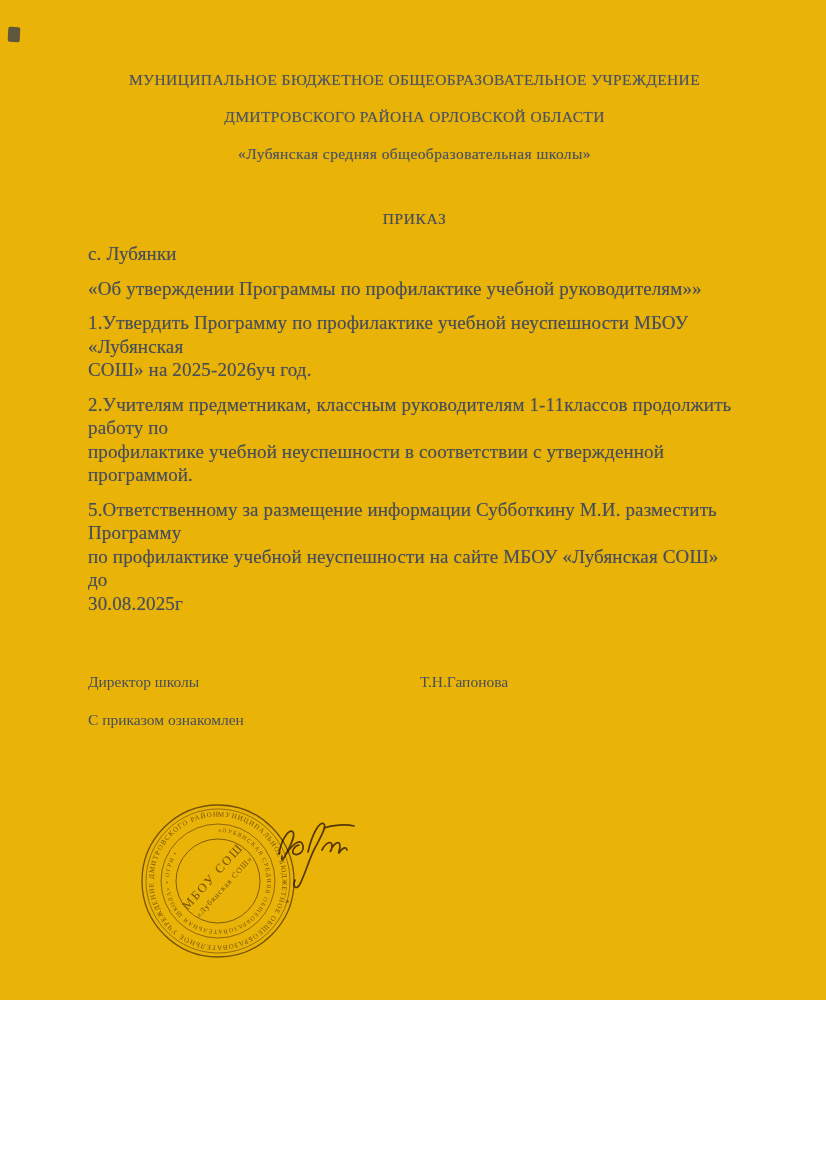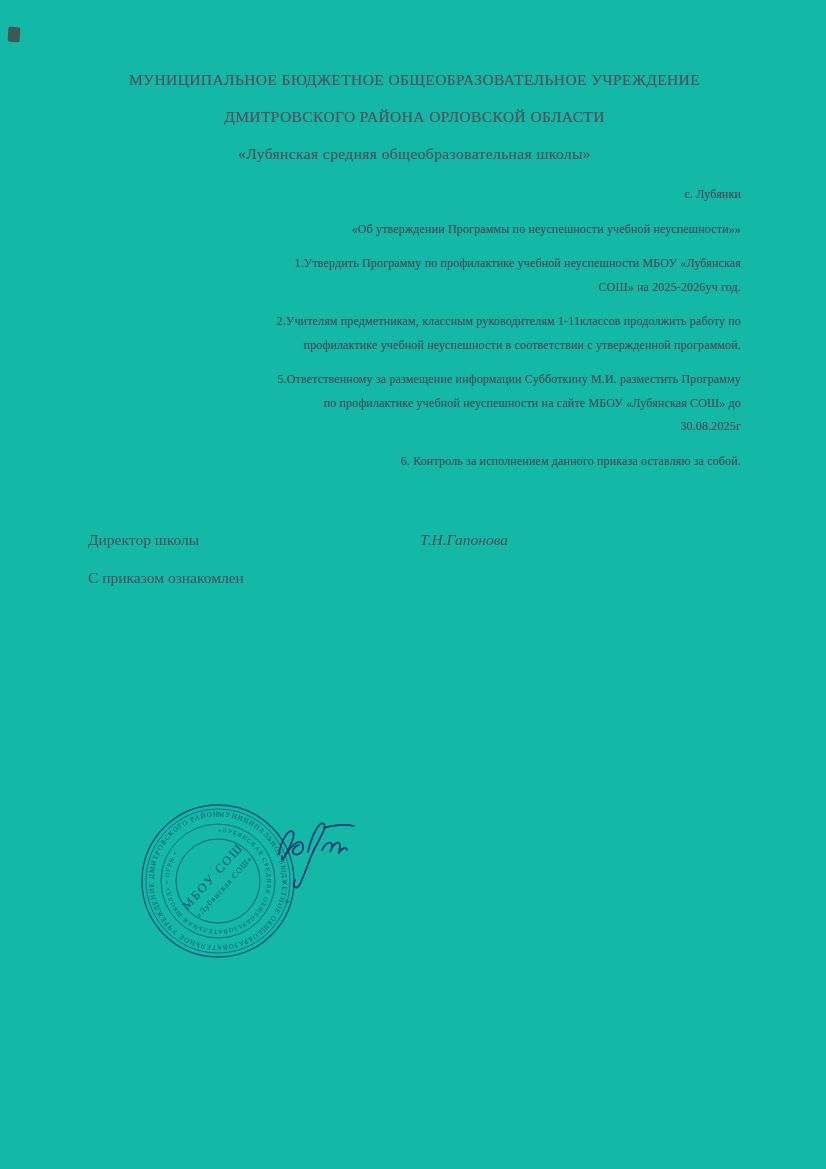--- a/index.html
+++ b/index.html
@@ -1,19 +1,19 @@
 <!DOCTYPE html>
 <html><head>
 <meta charset="utf-8">
 <style>
   html,body{margin:0;padding:0;background:#ffffff;}
   .page{
     position:relative;
-    width:826px;height:1169px;
-    background:#14b8a6;
+    width:826px;height:1000px;
+    background:#eab308;
     overflow:hidden;
     font-family:"Liberation Serif","DejaVu Serif",serif;
     color:#474e5b;
   }
   .content{
     position:absolute;left:88px;top:61px;width:653px;
   }
   .scan-mark{
     position:absolute;left:8px;top:27px;width:12px;height:15px;
     background:#474747;border-radius:2px;transform:rotate(3deg);
@@ -29,29 +29,28 @@
   .order-title{
     margin-top:35px;text-align:center;font-size:15.5px;line-height:24px;
     letter-spacing:.6px;text-shadow:0 0 .7px rgba(71,78,91,.5);
   }
   .meta-row{
     margin-top:12px;display:flex;justify-content:space-between;
     font-size:15.5px;line-height:24px;
   }
   .meta-date{padding-left:14px;white-space:pre;}
   .para{
-    margin:11px 0 0 0;font-size:12px;line-height:23.5px;
+    margin:11px 0 0 0;font-size:19px;line-height:23.5px;
     white-space:pre-line;
     text-shadow:0 0 .7px rgba(71,78,91,.5);
     letter-spacing:.15px;
-    text-align:right;
   }
   .sig-block{position:relative;margin-top:48px;height:120px;}
   .sig-role{position:absolute;left:0;top:10px;font-size:15.5px;}
-  .sig-name{position:absolute;left:332px;top:10px;font-size:15.5px;font-style:italic;}
+  .sig-name{position:absolute;left:332px;top:10px;font-size:15.5px;}
   .sig-ack{position:absolute;left:0;top:48px;font-size:15.5px;}
   .stamp{
     position:absolute;left:139px;top:802px;width:158px;height:158px;
     mix-blend-mode:multiply;opacity:.82;pointer-events:none;
   }
   .signature{
     position:absolute;left:272px;top:806px;width:100px;height:85px;
     mix-blend-mode:multiply;opacity:.9;pointer-events:none;
   }
 </style>
@@ -63,33 +62,33 @@
   <div class="scan-mark"></div>
 
   <div class="content">
 
     <div class="hdr">
       <div class="hdr-line">МУНИЦИПАЛЬНОЕ БЮДЖЕТНОЕ ОБЩЕОБРАЗОВАТЕЛЬНОЕ УЧРЕЖДЕНИЕ</div>
       <div class="hdr-line">ДМИТРОВСКОГО РАЙОНА ОРЛОВСКОЙ ОБЛАСТИ</div>
       <div class="hdr-line">«Лубянская средняя общеобразовательная школы»</div>
     </div>
 
+    <div class="order-title">ПРИКАЗ</div>
 
 
     <p class="para">с. Лубянки</p>
-    <p class="para">«Об утверждении Программы по неуспешности учебной неуспешности»»</p>
+    <p class="para">«Об утверждении Программы по профилактике учебной руководителям»»</p>
 
     <p class="para">1.Утвердить Программу по профилактике учебной неуспешности МБОУ «Лубянская
 СОШ» на 2025-2026уч год.</p>
     <p class="para">2.Учителям предметникам, классным руководителям 1-11классов продолжить работу по
 профилактике учебной неуспешности в соответствии с утвержденной программой.</p>
     <p class="para">5.Ответственному за размещение информации Субботкину М.И. разместить Программу
 по профилактике учебной неуспешности на сайте МБОУ «Лубянская СОШ» до
 30.08.2025г</p>
-    <p class="para">6. Контроль за исполнением данного приказа оставляю за собой.</p>
 
     <div class="sig-block">
       <span class="sig-role">Директор школы</span>
       <span class="sig-name">Т.Н.Гапонова</span>
       <span class="sig-ack">С приказом ознакомлен</span>
     </div>
 
   </div>
 
   <svg class="stamp" viewBox="0 0 158 158" xmlns="http://www.w3.org/2000/svg">

